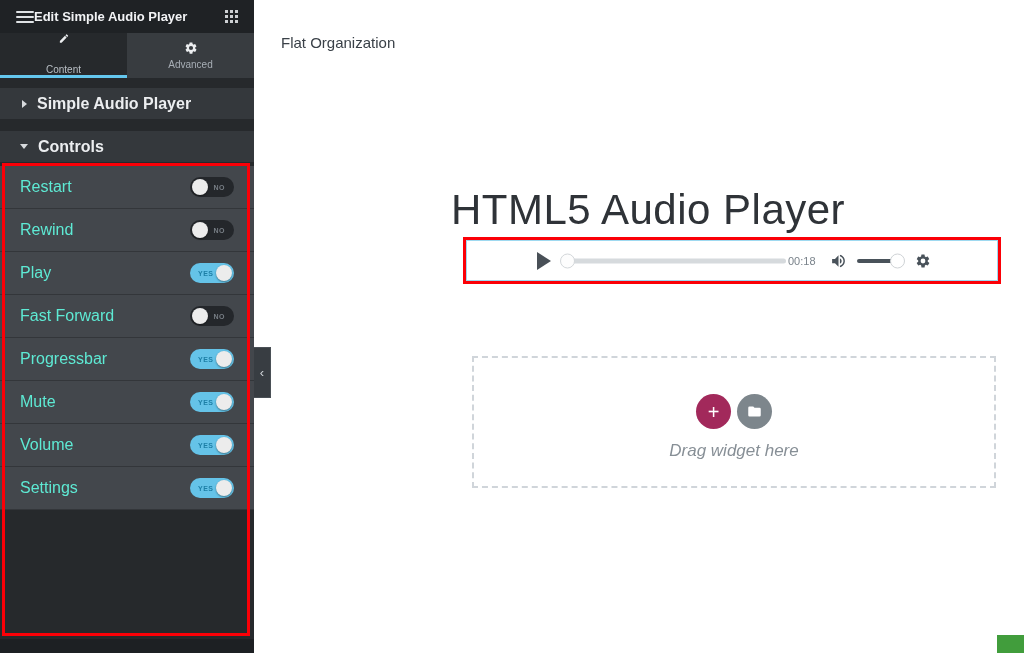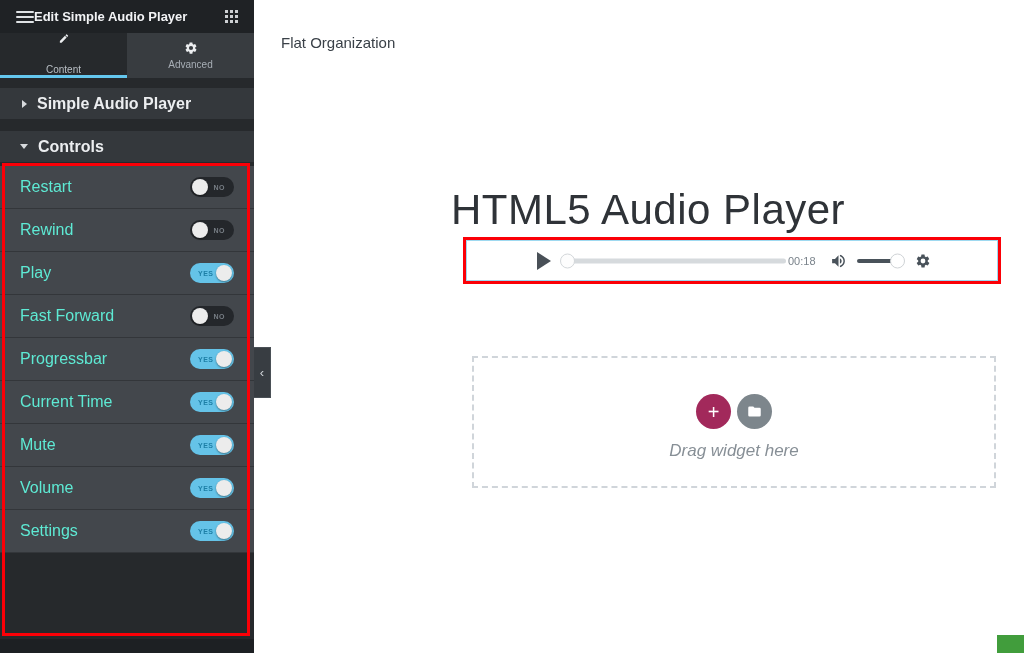--- a/index.html
+++ b/index.html
@@ -200,27 +200,20 @@
   </div>
 
   <div class="control-row">
     <span class="control-label">Progressbar</span>
     <div class="toggle on">
       <span class="state">YES</span>
       <span class="knob"></span>
     </div>
   </div>
 
-  <div class="control-row">
-    <span class="control-label">Current Time</span>
-    <div class="toggle on">
-      <span class="state">YES</span>
-      <span class="knob"></span>
-    </div>
-  </div>
 
 
   <div class="control-row">
     <span class="control-label">Mute</span>
     <div class="toggle on">
       <span class="state">YES</span>
       <span class="knob"></span>
     </div>
   </div>
 

